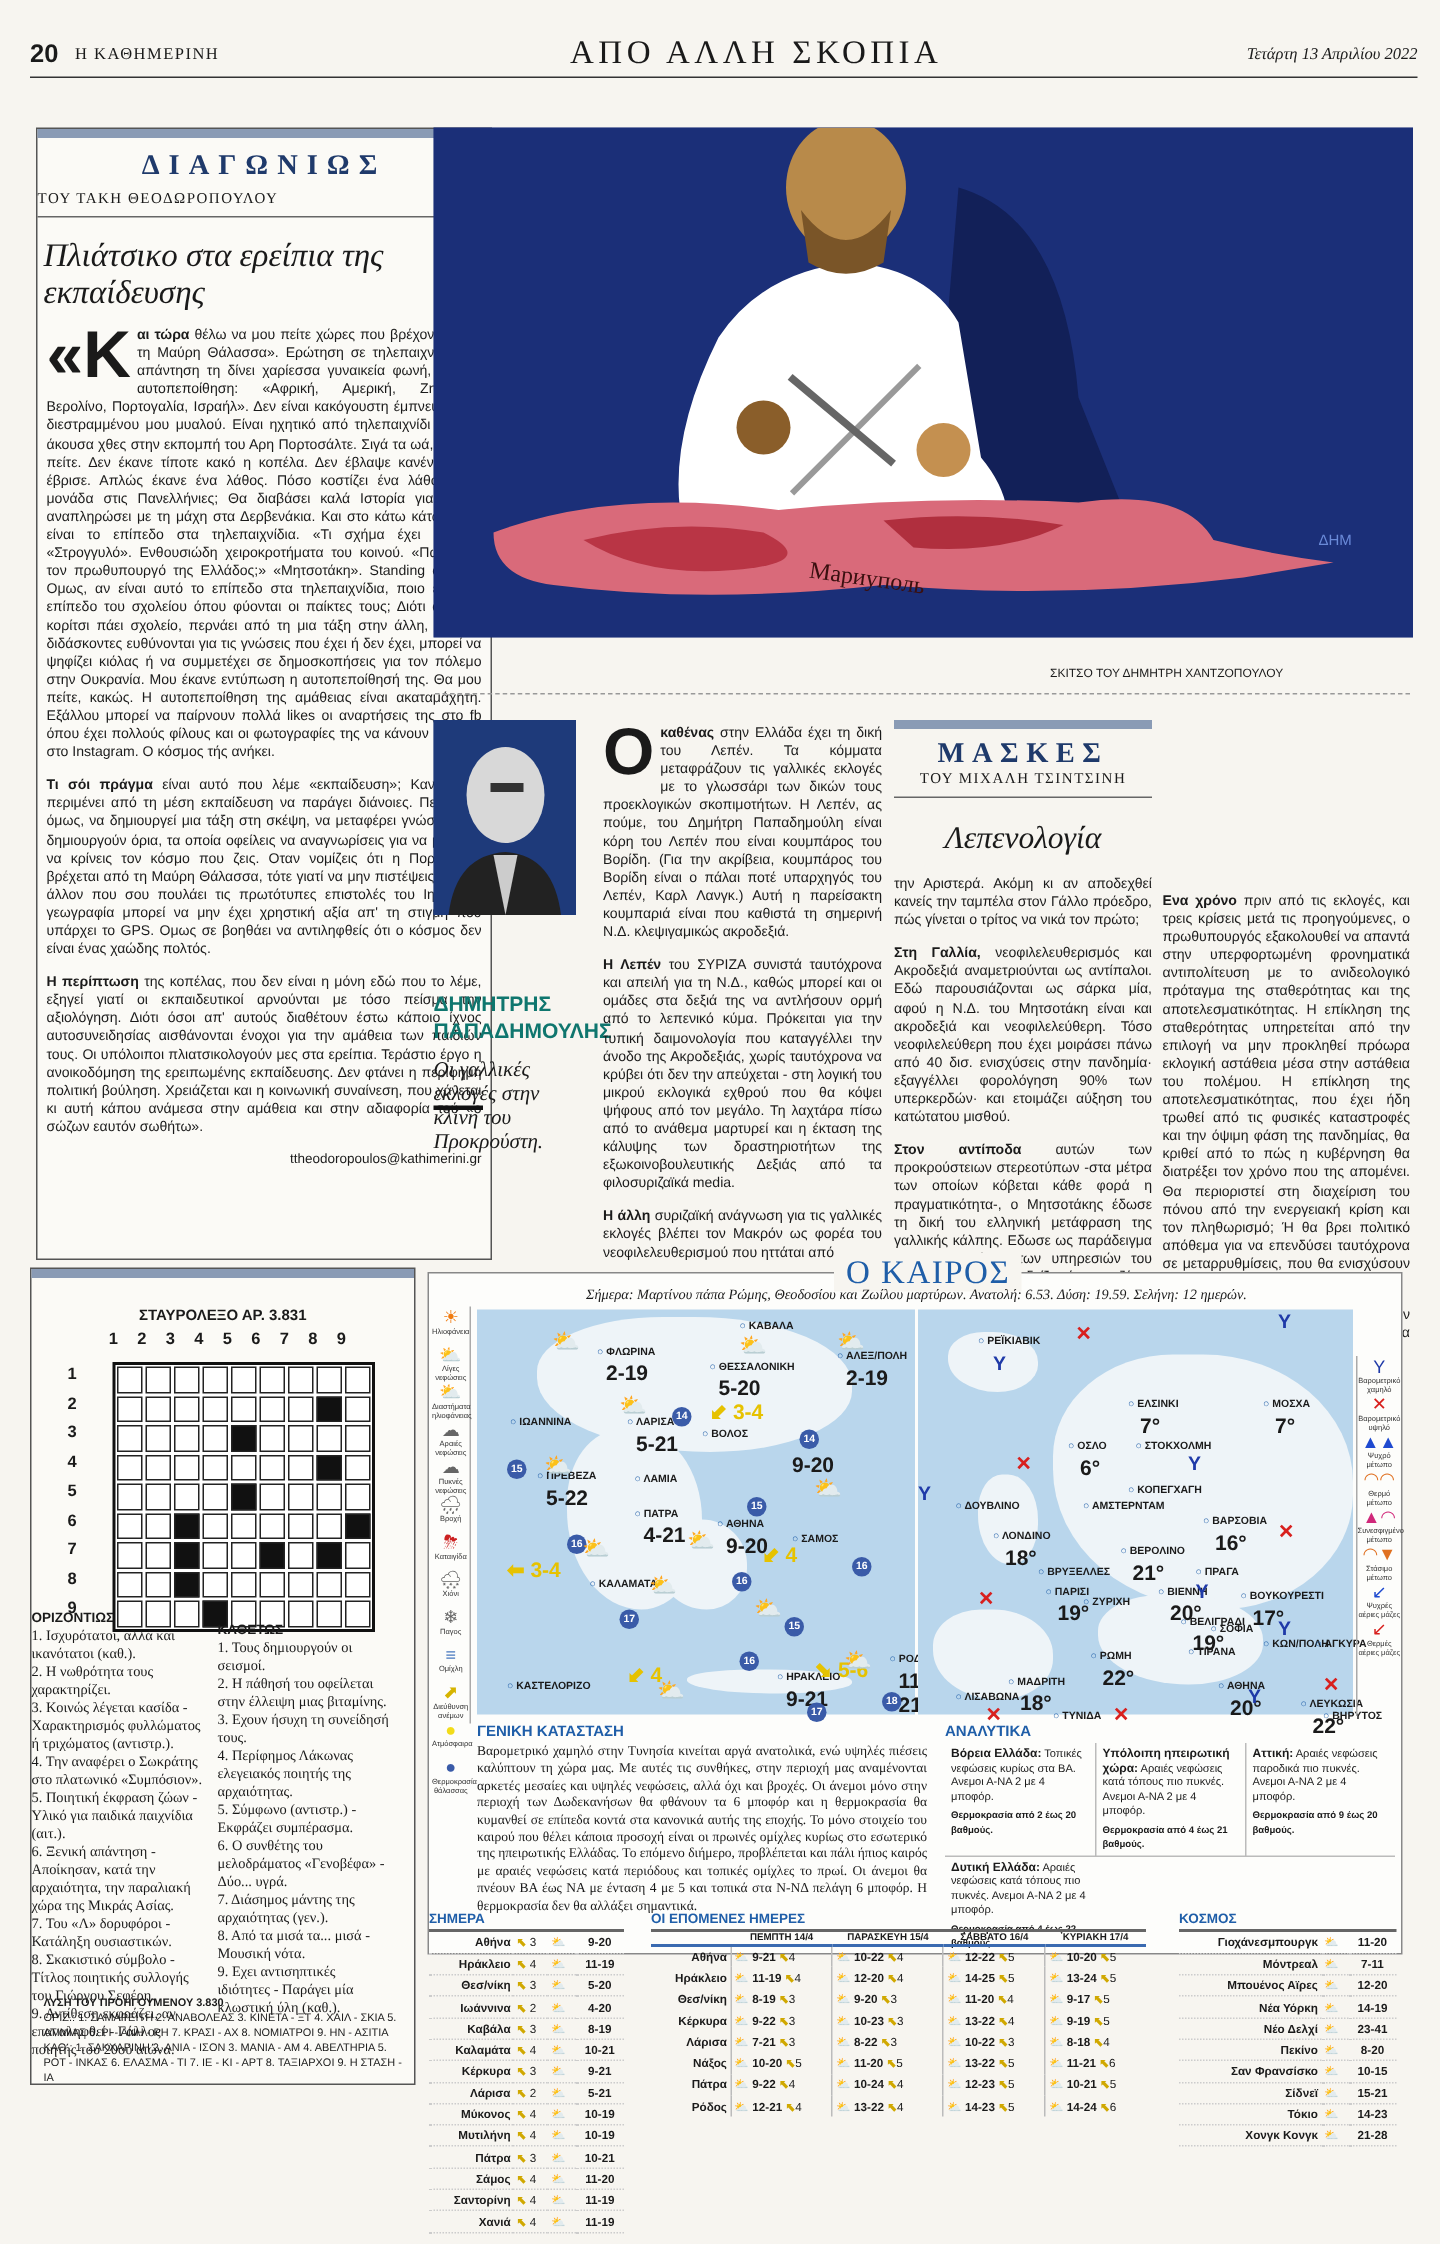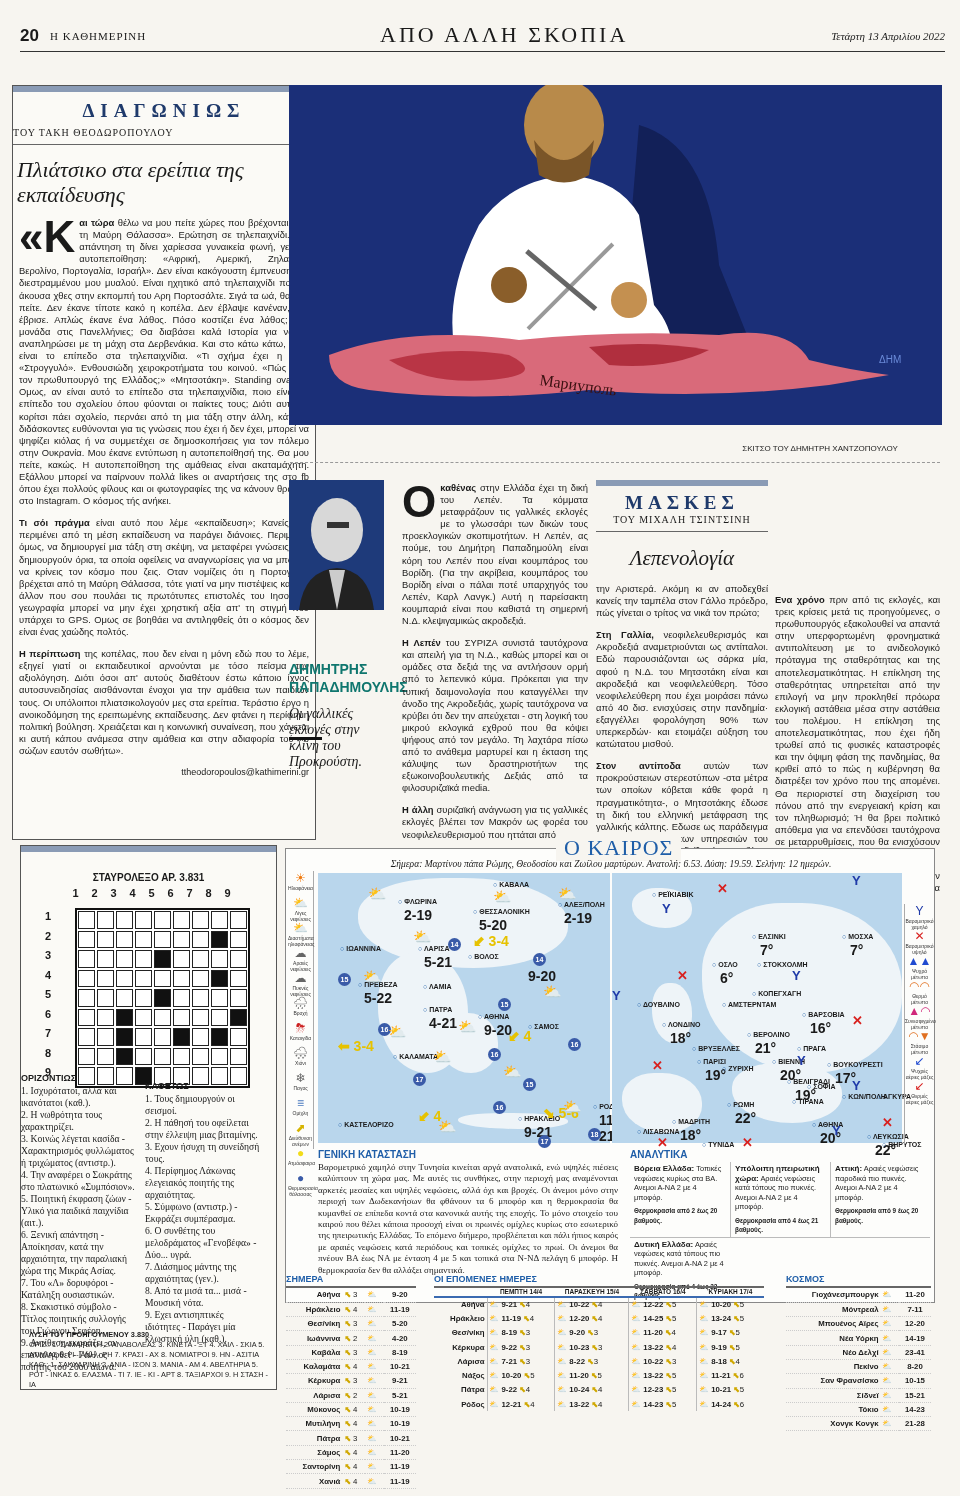--- a/index.html
+++ b/index.html
@@ -11,30 +11,30 @@
 #pnum{left:0;top:4px;font-weight:bold;font-size:17px}
 #pname{left:30px;top:8px;font-size:11px;letter-spacing:1px}
 #section{left:360px;top:0;font-size:22px;letter-spacing:3px}
 #date{right:0;top:8px;font-size:11px;font-style:italic}
 
 .box{border:1px solid #555;background:#fbfaf6}
 .bar{height:6px;background:#8a9bb5}
 p.body{font-size:9.4px;line-height:12.1px;text-align:justify;margin-bottom:10px;font-family:"Liberation Sans",sans-serif}
 p.body b{font-weight:bold}
 
-#diag{left:12px;top:85px;width:304px;height:755px}
+#diag{left:24px;top:85px;width:304px;height:755px}
 #diag .col-title{text-align:center;font-size:19px;letter-spacing:6px;font-weight:bold;color:#1f3a6b;margin-top:8px}
 #diag .byline{font-size:10px;letter-spacing:1px;margin-top:5px;padding-bottom:6px;border-bottom:1px solid #666}
 #diag h1{text-align:left;font-style:italic;font-weight:normal;font-size:22px;line-height:25px;margin:12px 4px 10px}
 #diag .text{padding:0 6px}
 .dropcap{float:left;font-size:44px;line-height:36px;font-weight:bold;margin:2px 4px 0 0}
 .email{text-align:right;font-size:9px;margin-top:6px}
 
 #cartoon{left:289px;top:85px;width:653px;height:340px;background:#1b2f78;overflow:hidden}
-#caption{left:700px;top:444px;font-size:8px;width:240px;text-align:center}
+#caption{left:700px;top:444px;font-size:8px;width:240px;text-align:left}
 #dots{left:290px;top:462px;width:650px;border-top:1px dashed #999}
 
 #pap-photo{left:289px;top:480px;width:95px;height:130px;background:#1e3a7a}
 #pap-name{left:289px;top:660px;font-size:14px;font-weight:bold;color:#0f766e;line-height:18px}
 #pap-rule{left:289px;top:737px;width:33px;height:3px;background:#111}
 #pap-quote{left:289px;top:706px;width:100px;font-size:14px;font-style:italic;line-height:16px}
 #pap-text{left:402px;top:482px;width:186px}
 
 #mask{left:596px;top:480px;width:172px}
 #mask .bar{margin-bottom:6px}

